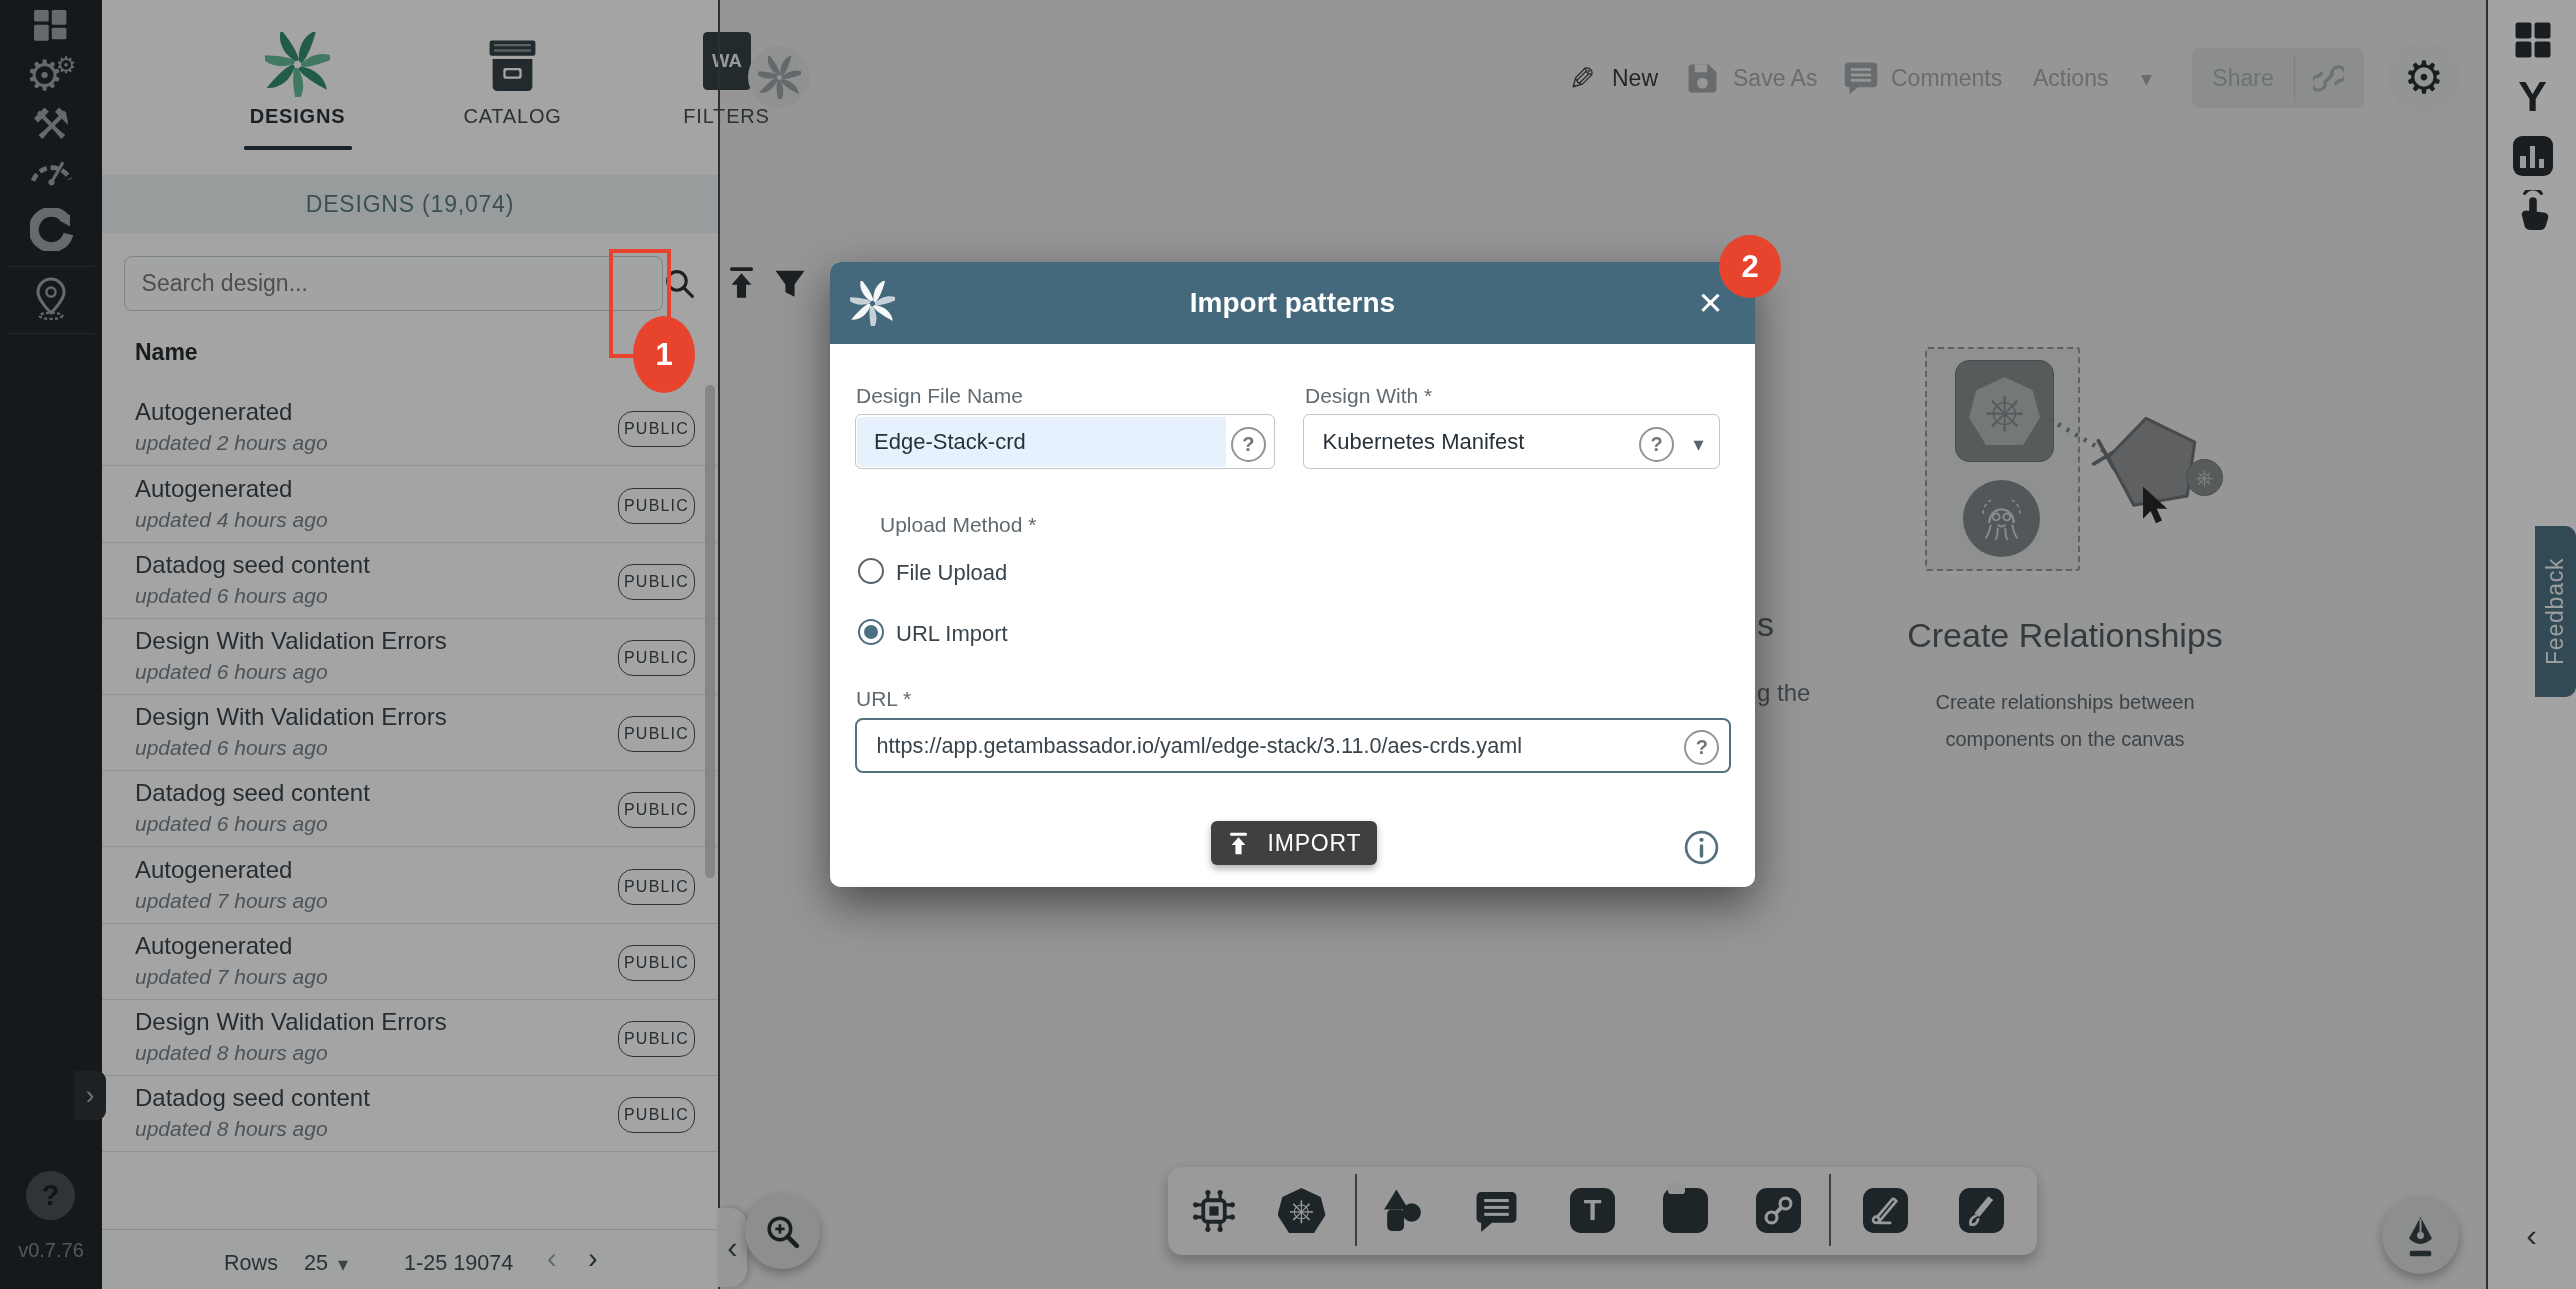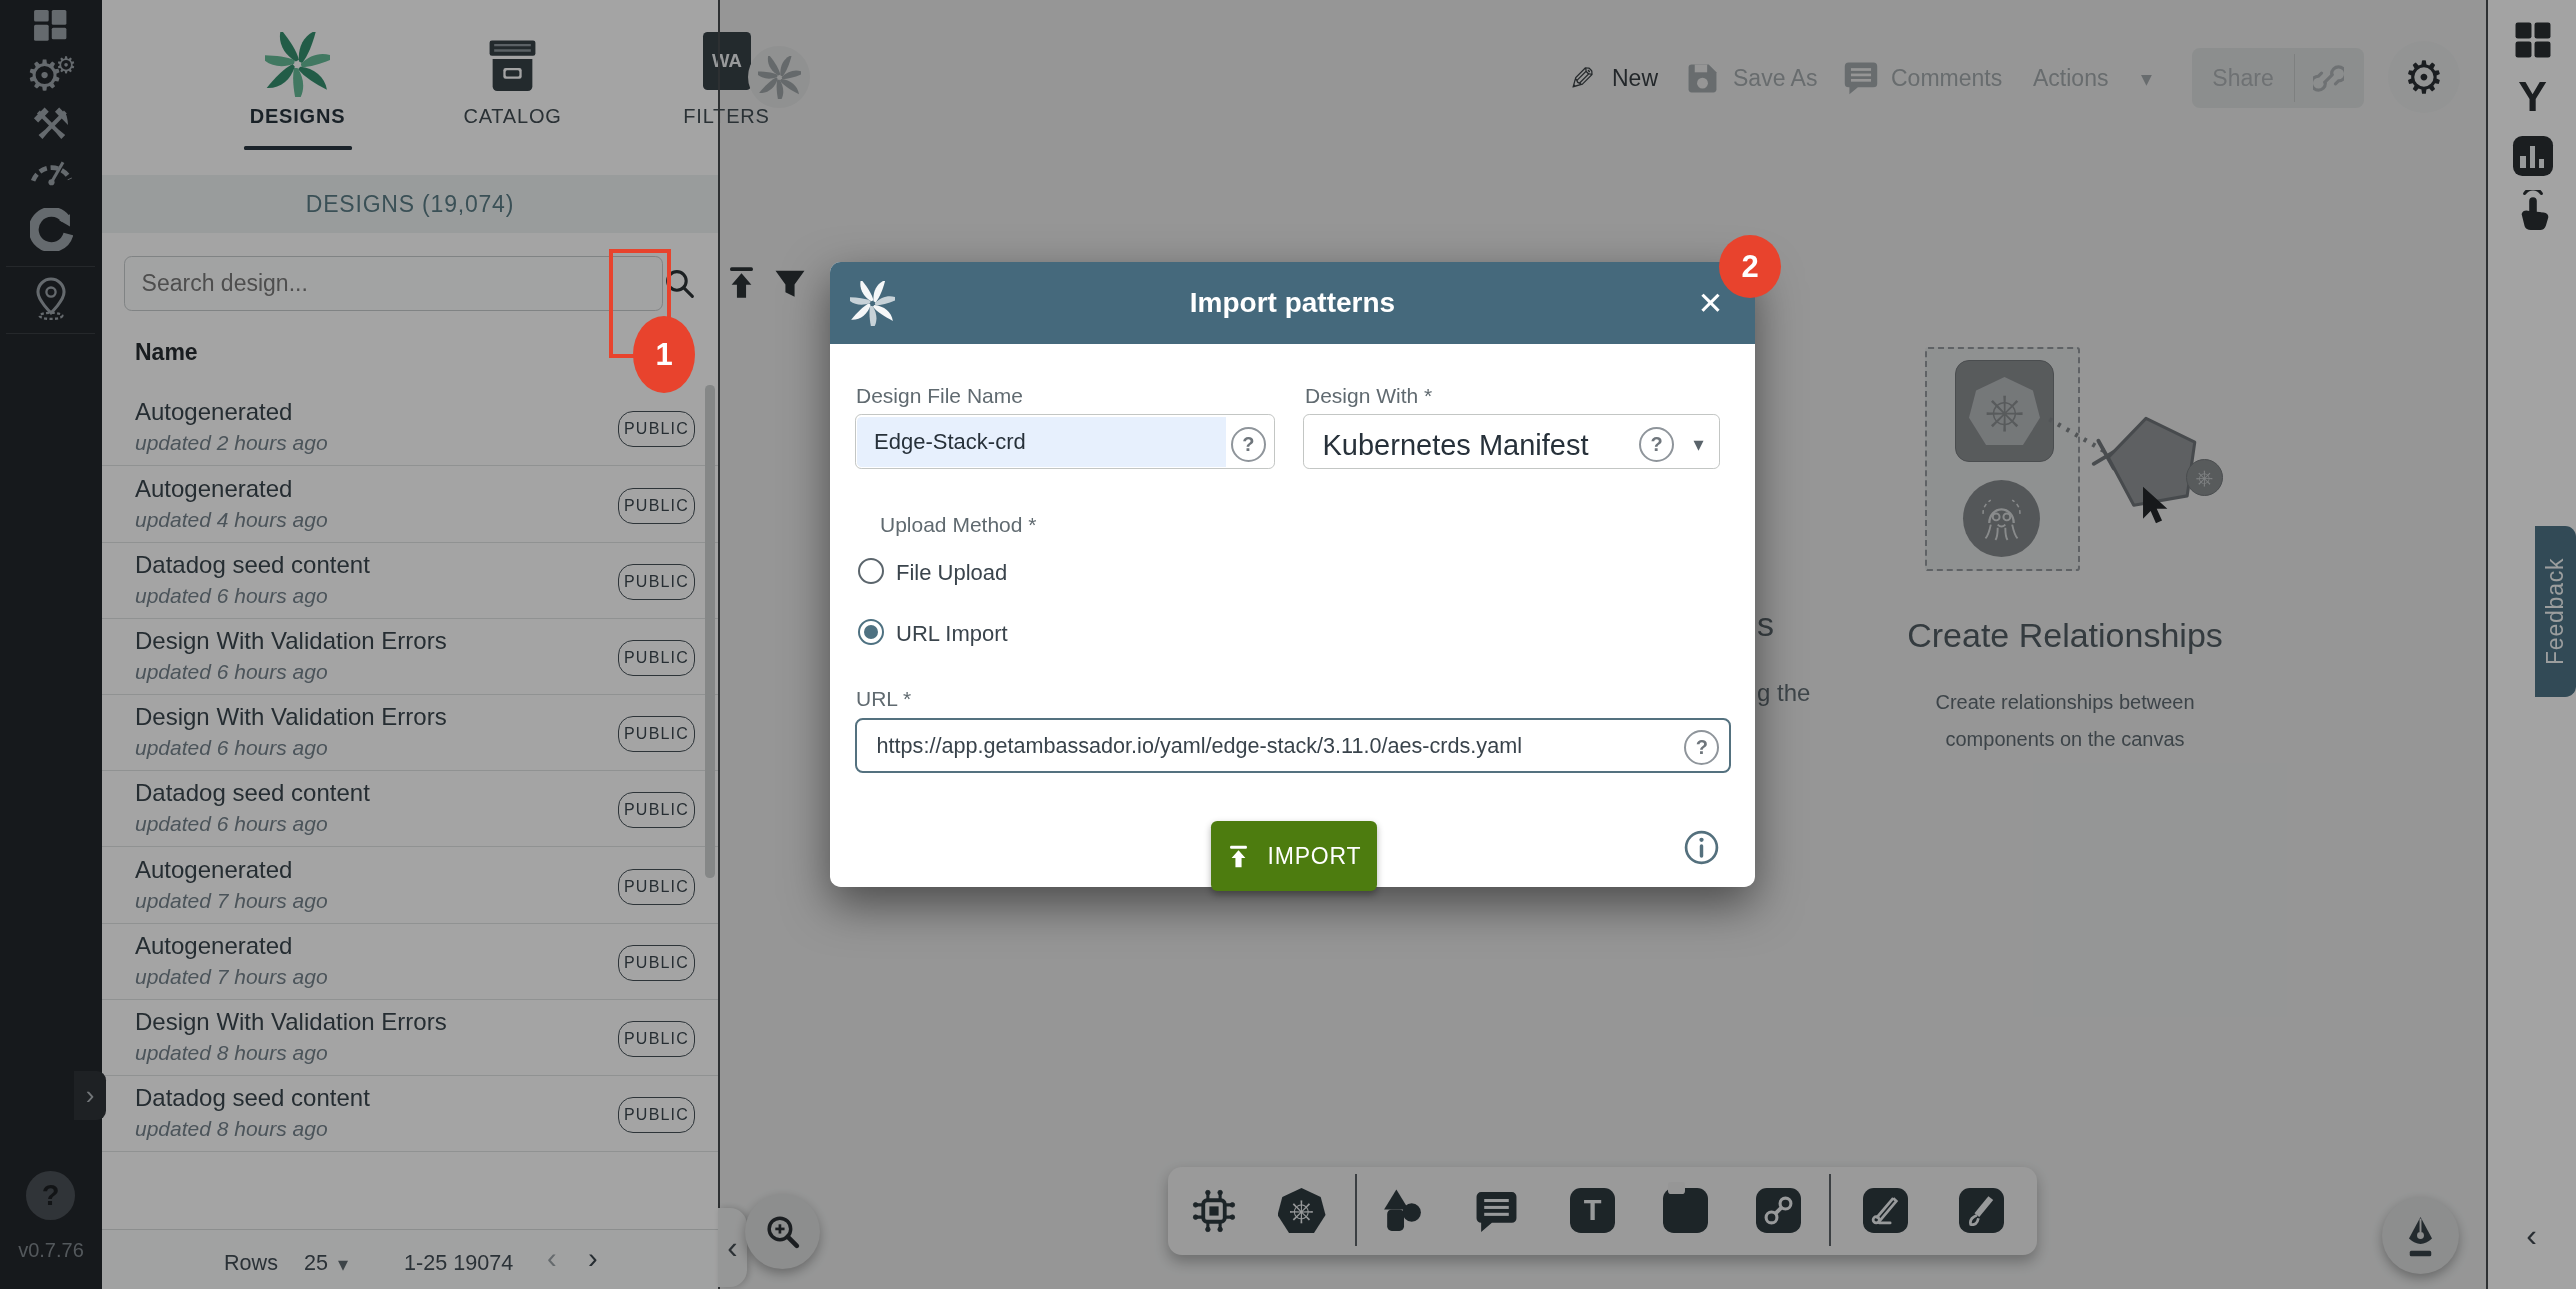--- a/index.html
+++ b/index.html
@@ -97,34 +97,34 @@
   .modal{left:830px;top:262px;width:925px;height:625px;background:#fff;border-radius:10.8px;
     box-shadow:0 17px 46px rgba(0,0,0,.5);z-index:20;}
   .modal-header{left:0;top:0;width:925px;height:82px;background:#45697c;border-radius:10.8px 10.8px 0 0;}
   .modal-title{left:0;top:0;width:925px;height:82px;color:#fff;font-size:28px;font-weight:600;}
   .modal-close{left:859px;top:20px;width:43px;height:43px;color:#fff;font-size:31px;cursor:pointer;}
   .fld-label{font-size:21px;color:#606a70;}
   .fld{height:55px;border:1.5px solid #c3c6c4;border-radius:6.2px;box-sizing:border-box;background:#fff;}
   .fld-autofill{position:absolute;left:1.5px;top:1.5px;bottom:1.5px;right:48px;background:#e7f0fd;border-radius:4.6px 0 0 4.6px;}
   .fld input{position:absolute;left:0;top:0;width:100%;height:100%;border:0;outline:0;background:transparent;
     font-family:"Liberation Sans",sans-serif;font-size:22px;color:#27313a;padding:0 18.5px;box-sizing:border-box;}
-  .fld-text{position:absolute;left:18.5px;top:14px;font-size:29px;color:#27313a;}
+  .fld-text{position:absolute;left:18.5px;top:14px;font-size:22px;color:#27313a;}
   .qmark{width:31px;height:31px;border:2.3px solid #8f959b;border-radius:50%;color:#6f767c;
     font-size:20px;font-weight:bold;}
   .caret{color:#5a646b;font-size:20px;}
   .radio-outer{width:26px;height:26px;border:2.3px solid #5b656c;border-radius:50%;box-sizing:border-box;}
   .radio-outer.checked{border-color:#4e7181;position:relative;}
   .radio-outer.checked::after{content:"";position:absolute;left:3.8px;top:3.8px;width:14px;height:14px;
     border-radius:50%;background:#4e7181;}
   .radio-label{font-size:22px;color:#3a444c;}
   .url-input{left:24.6px;top:456px;width:876px;height:55px;border:2.3px solid #54717f;border-radius:7.7px;
     box-sizing:border-box;}
   .url-input input{width:100%;height:100%;border:0;outline:0;background:transparent;
     font-family:"Liberation Sans",sans-serif;font-size:21.6px;color:#39434b;padding:0 20px;box-sizing:border-box;}
-  .import-btn{left:381px;top:559px;width:166px;height:70px;background:#4d7c0f;border-radius:6.2px;
+  .import-btn{left:381px;top:559px;width:166px;height:44px;background:#404040;border-radius:6.2px;
     color:#fff;font-size:23px;font-weight:500;letter-spacing:0.8px;gap:18px;cursor:pointer;
     box-shadow:0 3.1px 7.7px rgba(0,0,0,.3);}
 
   
   .ann-box{left:609px;top:249px;width:62px;height:109px;border:4.6px solid #e8432d;z-index:30;box-sizing:border-box;}
   .ann-badge{background:#e8432d;border-radius:50%;color:#fff;font-size:31px;font-weight:bold;z-index:31;}
 </style>
 </head>
 <body>
 

